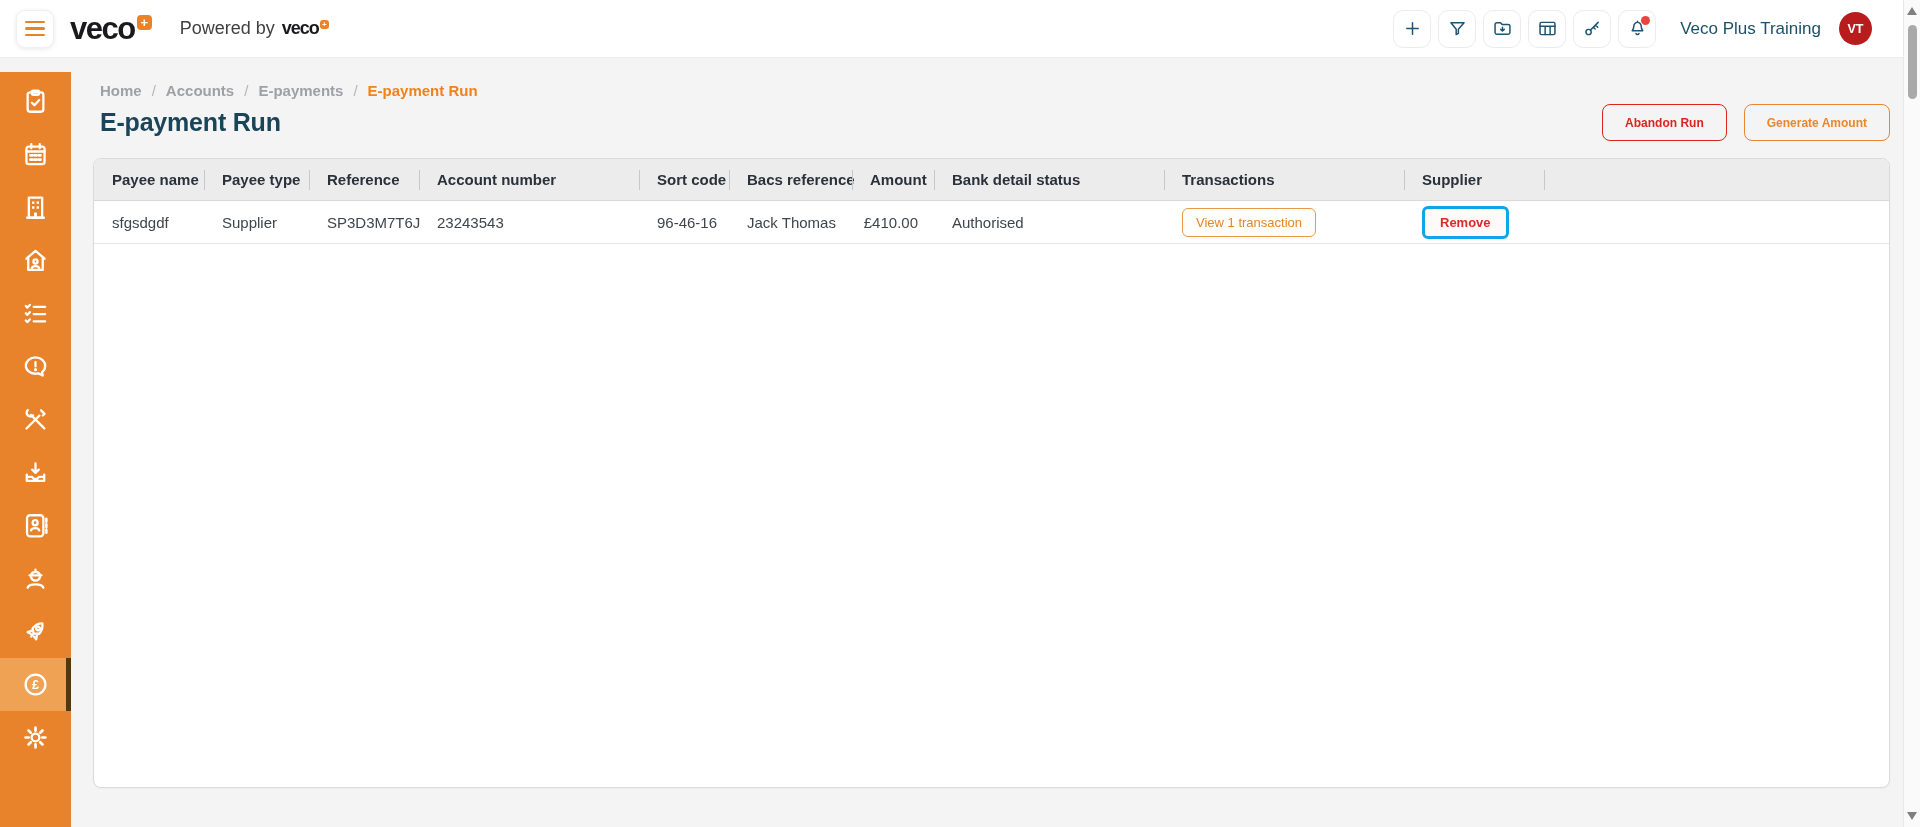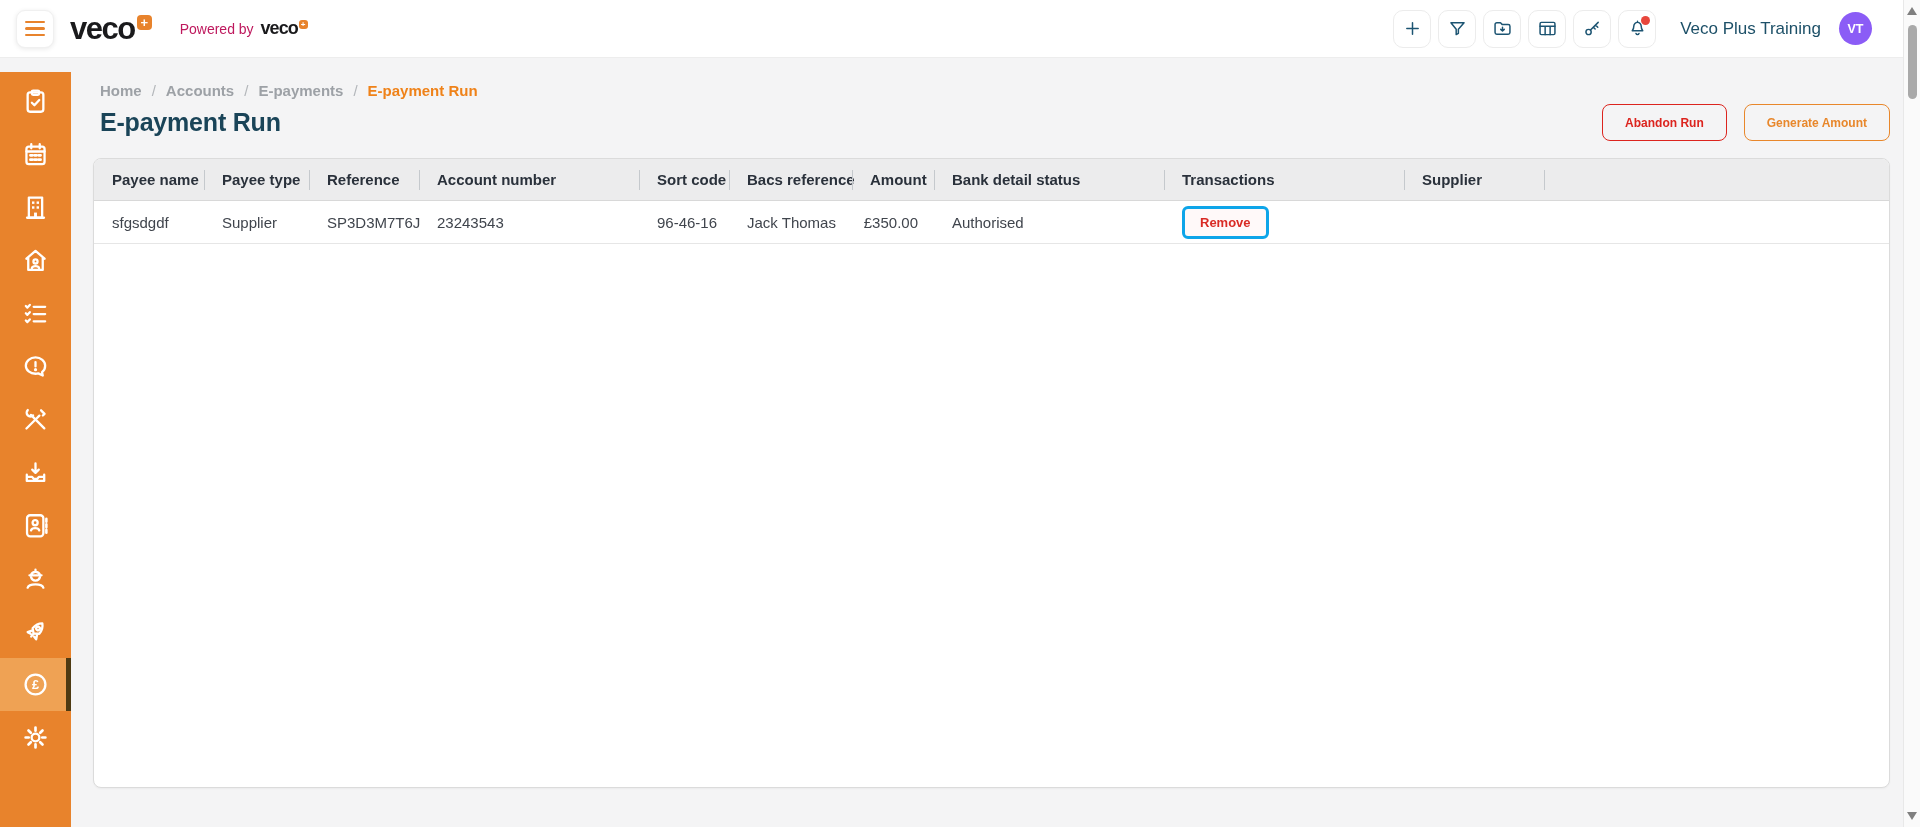--- a/index.html
+++ b/index.html
@@ -19,34 +19,34 @@
     box-shadow:0 1px 5px rgba(0,0,0,.09);display:flex;flex-direction:column;
     justify-content:center;align-items:center;gap:4px;cursor:pointer;
   }
   .hamburger-btn i{display:block;width:20px;height:2.6px;border-radius:2px;background:var(--brand-orange,#E8832C);}
   .logo{margin-left:16px;display:flex;align-items:flex-start;}
   .logo-text{font-weight:800;font-size:31px;line-height:30px;color:#1a1a1c;letter-spacing:-1.5px;}
   .logo-plus{width:15px;height:15px;margin-top:1px;margin-left:2px;border-radius:4px;
     background:var(--brand-orange,#E8832C);color:#fff;font-size:13px;font-weight:700;
     display:grid;place-items:center;line-height:1;}
   .powered{margin-left:28px;display:flex;align-items:center;gap:7px;}
-  .powered-label{color:#be185d;font-size:14px;}
+  .powered-label{color:#404040;font-size:18px;}
   .powered-brand{display:flex;align-items:flex-start;}
   .powered-brand b{font-weight:800;font-size:18px;line-height:17px;color:#1a1a1c;letter-spacing:-1px;}
   .powered-plus{width:9px;height:9px;margin-left:1px;border-radius:3px;background:var(--brand-orange,#E8832C);
     color:#fff;font-size:8px;font-weight:700;display:grid;place-items:center;line-height:1;}
   .topbar-icons{margin-left:auto;display:flex;gap:7px;}
   .icon-btn{width:38px;height:38px;border-radius:10px;background:#fff;border:1px solid #ececec;
     display:grid;place-items:center;color:#1C5472;position:relative;cursor:pointer;}
   .icon-btn svg{width:21px;height:21px;}
   .ic{fill:none;stroke:currentColor;stroke-width:1.7;stroke-linecap:round;stroke-linejoin:round;}
   .notif-dot{position:absolute;top:5px;right:5px;width:9px;height:9px;border-radius:50%;background:#E8463C;}
   .account{display:flex;align-items:center;gap:18px;margin-left:24px;margin-right:32px;}
   .account-name{color:#1D5068;font-size:17px;white-space:nowrap;cursor:pointer;}
-  .avatar{width:33px;height:33px;border-radius:50%;background:#8b5cf6;color:#fff;
+  .avatar{width:33px;height:33px;border-radius:50%;background:#b91c1c;color:#fff;
     font-weight:700;font-size:12.5px;display:grid;place-items:center;cursor:pointer;}
   
   .shell{display:flex;height:769px;background:#F4F4F5;}
   .sidebar{width:71px;margin-top:14px;background:var(--brand-orange,#E8832C);
     display:flex;flex-direction:column;padding-top:3px;flex:none;}
   .side-item{height:53px;display:grid;place-items:center;position:relative;cursor:pointer;}
   .side-item svg{width:29px;height:29px;}
   .sic{fill:none;stroke:#fff;stroke-width:1.9;stroke-linecap:round;stroke-linejoin:round;}
   .side-item.active{background:var(--sidebar-active,#EFA254);}
   .side-item.active::after{content:'';position:absolute;right:0;top:0;bottom:0;width:5px;background:#4E3A12;}
@@ -285,22 +285,25 @@
         <div class="th"></div>
       </div>
 
       <div class="trow">
         <div class="td">sfgsdgdf</div>
         <div class="td">Supplier</div>
         <div class="td">SP3D3M7T6J</div>
         <div class="td">23243543</div>
         <div class="td">96-46-16</div>
         <div class="td">Jack Thomas</div>
-        <div class="td td-amount">£350.00</div>
+        <div class="td td-amount">£410.00</div>
         <div class="td">Authorised</div>
+        <div class="td" style="padding-left:0">
+          <button class="cell-btn btn-view">View 1 transaction</button>
+        </div>
         <div class="td" style="padding-left:0">
           <button class="cell-btn btn-remove">Remove</button>
         </div>
         <div class="td"></div>
       </div>
     </section>
   </main>
 </div>
 
 <div class="scrollbar">

